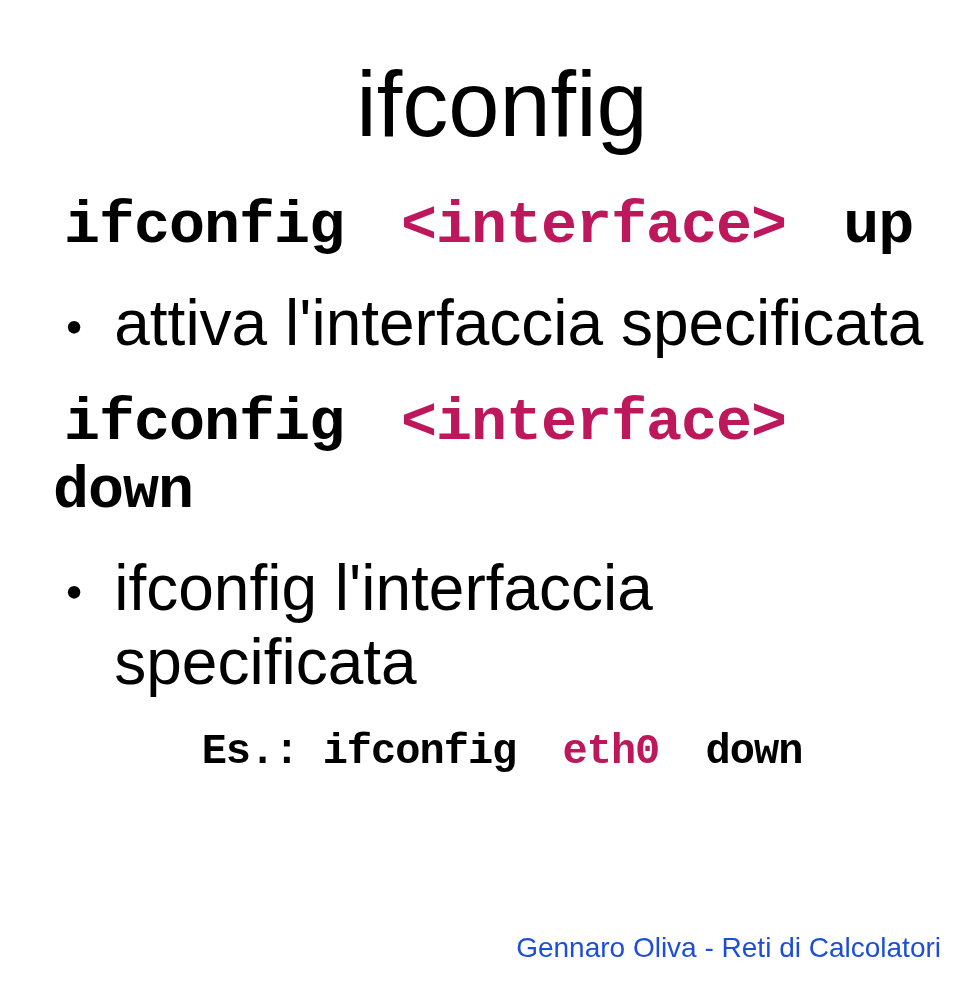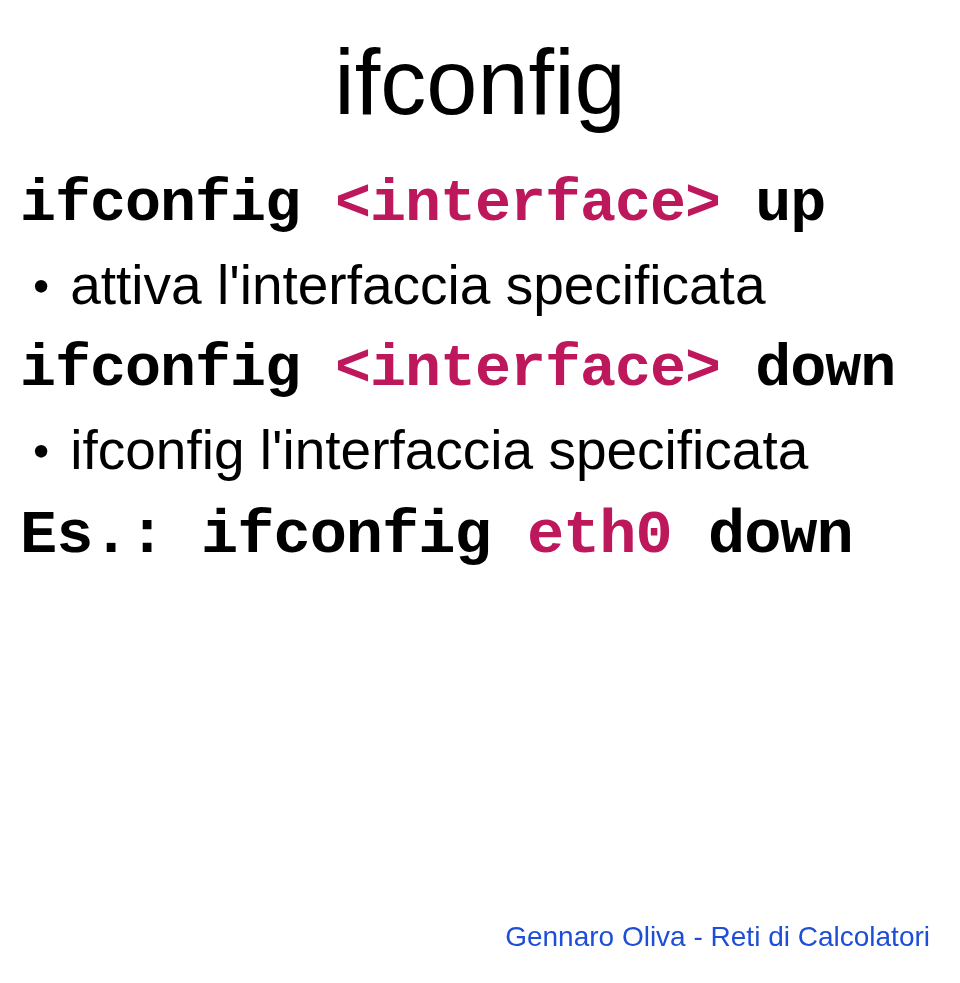--- a/index.html
+++ b/index.html
@@ -1,16 +1,16 @@
 <!DOCTYPE html>
 <html><head>
   <meta charset="utf-8">
   <style>
     * {
-      margin: 0;
+      margin: 11px;
       padding: 0;
       box-sizing: border-box;
     }
     body {
       width: 960px;
       height: 983px;
       background: #ffffff;
       font-family: Georgia, 'Times New Roman', serif;
       position: relative;
       padding: 20px 20px 0 20px;
@@ -43,29 +43,30 @@
       display: flex;
       align-items: baseline;
     }
     .bullet {
       font-size: 52px;
       color: #000000;
       margin-right: 20px;
       line-height: 1;
     }
     .bullet-text {
-      font-size: 55px;
+      font-size: 64px;
       color: #000000;
       font-family: 'Segoe UI', Arial, sans-serif;
     }
     .example-line {
       font-family: 'Courier New', Courier, monospace;
-      font-size: 62px;
+      font-size: 42px;
       font-weight: bold;
       letter-spacing: -1px;
+      text-align: center;
     }
     .footer {
       position: absolute;
       bottom: 30px;
       right: 30px;
       font-size: 28px;
       font-family: 'Segoe UI', Arial, sans-serif;
       color: #1d4ed8;
     }
   </style>

